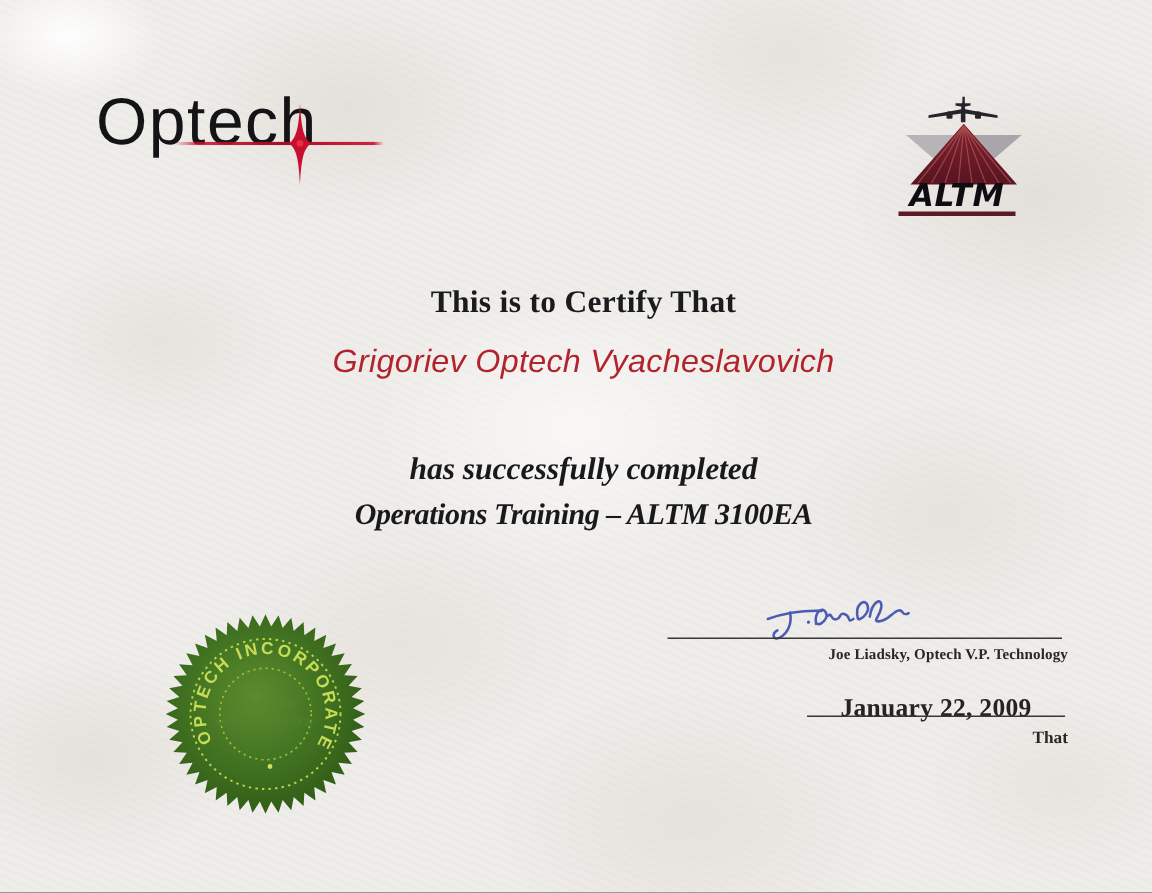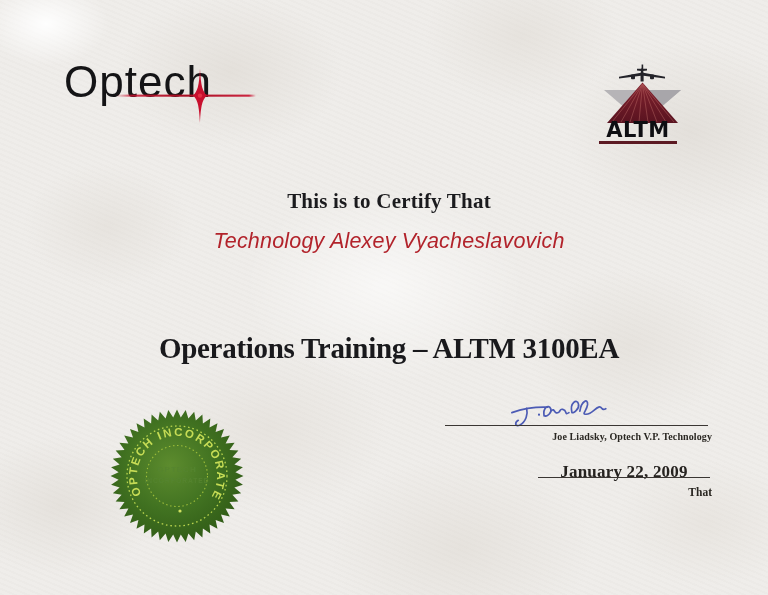--- a/index.html
+++ b/index.html
@@ -28,35 +28,35 @@
     left:64px;top:57px;
     font-family:"Liberation Sans", sans-serif;
     font-size:44px;font-weight:400;letter-spacing:1px;color:#141416;
   }
   .optech-flare{left:112px;top:66px;}
 
   
   .altm-mark{left:595px;top:60px;}
   .altm-text{
     left:593px;top:118px;width:90px;text-align:center;
-    font-family:"DejaVu Sans", sans-serif;font-weight:bold;
+    font-family:"DejaVu Sans", sans-serif;font-style:italic;font-weight:bold;
     font-size:21px;letter-spacing:0.5px;color:#0e0e12;
   }
   .altm-underline{left:599px;top:141px;width:78px;height:2.5px;background:#5c1a23;}
 
   
   .center-col{left:10px;right:0;top:0;height:100%;text-align:center;pointer-events:none;}
   .center-col > div{position:absolute;left:0;right:0;}
   .certify-line{top:189px;font-size:21px;font-weight:bold;color:#1b1b1e;letter-spacing:0.2px;}
   .recipient-name{
     top:229px;font-family:"Liberation Sans", sans-serif;font-style:italic;
     font-size:21.5px;color:#b2232b;letter-spacing:0.2px;
   }
   .completion-line{top:300px;font-size:21px;font-weight:bold;font-style:italic;color:#19191c;}
-  .course-line{top:332px;font-size:29px;font-weight:bold;color:#19191c;letter-spacing:-0.3px;}
+  .course-line{top:332px;font-size:20px;font-weight:bold;font-style:italic;color:#19191c;letter-spacing:-0.3px;}
 
   
   .rule{background:#3a3633;height:1.3px;}
   .sig-line{left:445px;top:425px;width:263px;}
   .signature-svg{left:506px;top:396px;transform:rotate(-3deg);}
   .signatory{
     left:440px;top:431px;width:272px;text-align:right;
     font-size:10px;font-weight:600;color:#2a2722;letter-spacing:0.1px;
   }
   .date-line{left:538px;top:477px;width:172px;}
@@ -131,21 +131,22 @@
       <path d="M24,16.8 L46,12.8 L48.4,12.8 L70,16.8 L70,18.6 L48.4,15.7 L46,15.7 L24,18.6 Z"></path>
       <rect x="36" y="14.4" width="4" height="4.8" rx="1"></rect>
       <rect x="55" y="14.4" width="4" height="4.8" rx="1"></rect>
     </g>
   </svg>
   <div class="abs altm-text">ALTM</div>
   <div class="abs altm-underline"></div>
 
   <div class="abs center-col">
     <div class="certify-line">This is to Certify That</div>
-    <div class="recipient-name">Technology Alexey Vyacheslavovich</div>
+    <div class="recipient-name">Grigoriev Optech Vyacheslavovich</div>
+    <div class="completion-line">has successfully completed</div>
     <div class="course-line">Operations Training – ALTM 3100EA</div>
   </div>
 
   <svg class="abs seal-svg" width="134" height="134" viewBox="0 0 134 134">
     <defs>
       <radialGradient id="sealGrad" cx="0.45" cy="0.42" r="0.75">
         <stop offset="0" stop-color="#5d8c2e"></stop>
         <stop offset="0.45" stop-color="#417221"></stop>
         <stop offset="0.8" stop-color="#315c17"></stop>
         <stop offset="1" stop-color="#2a5011"></stop>

